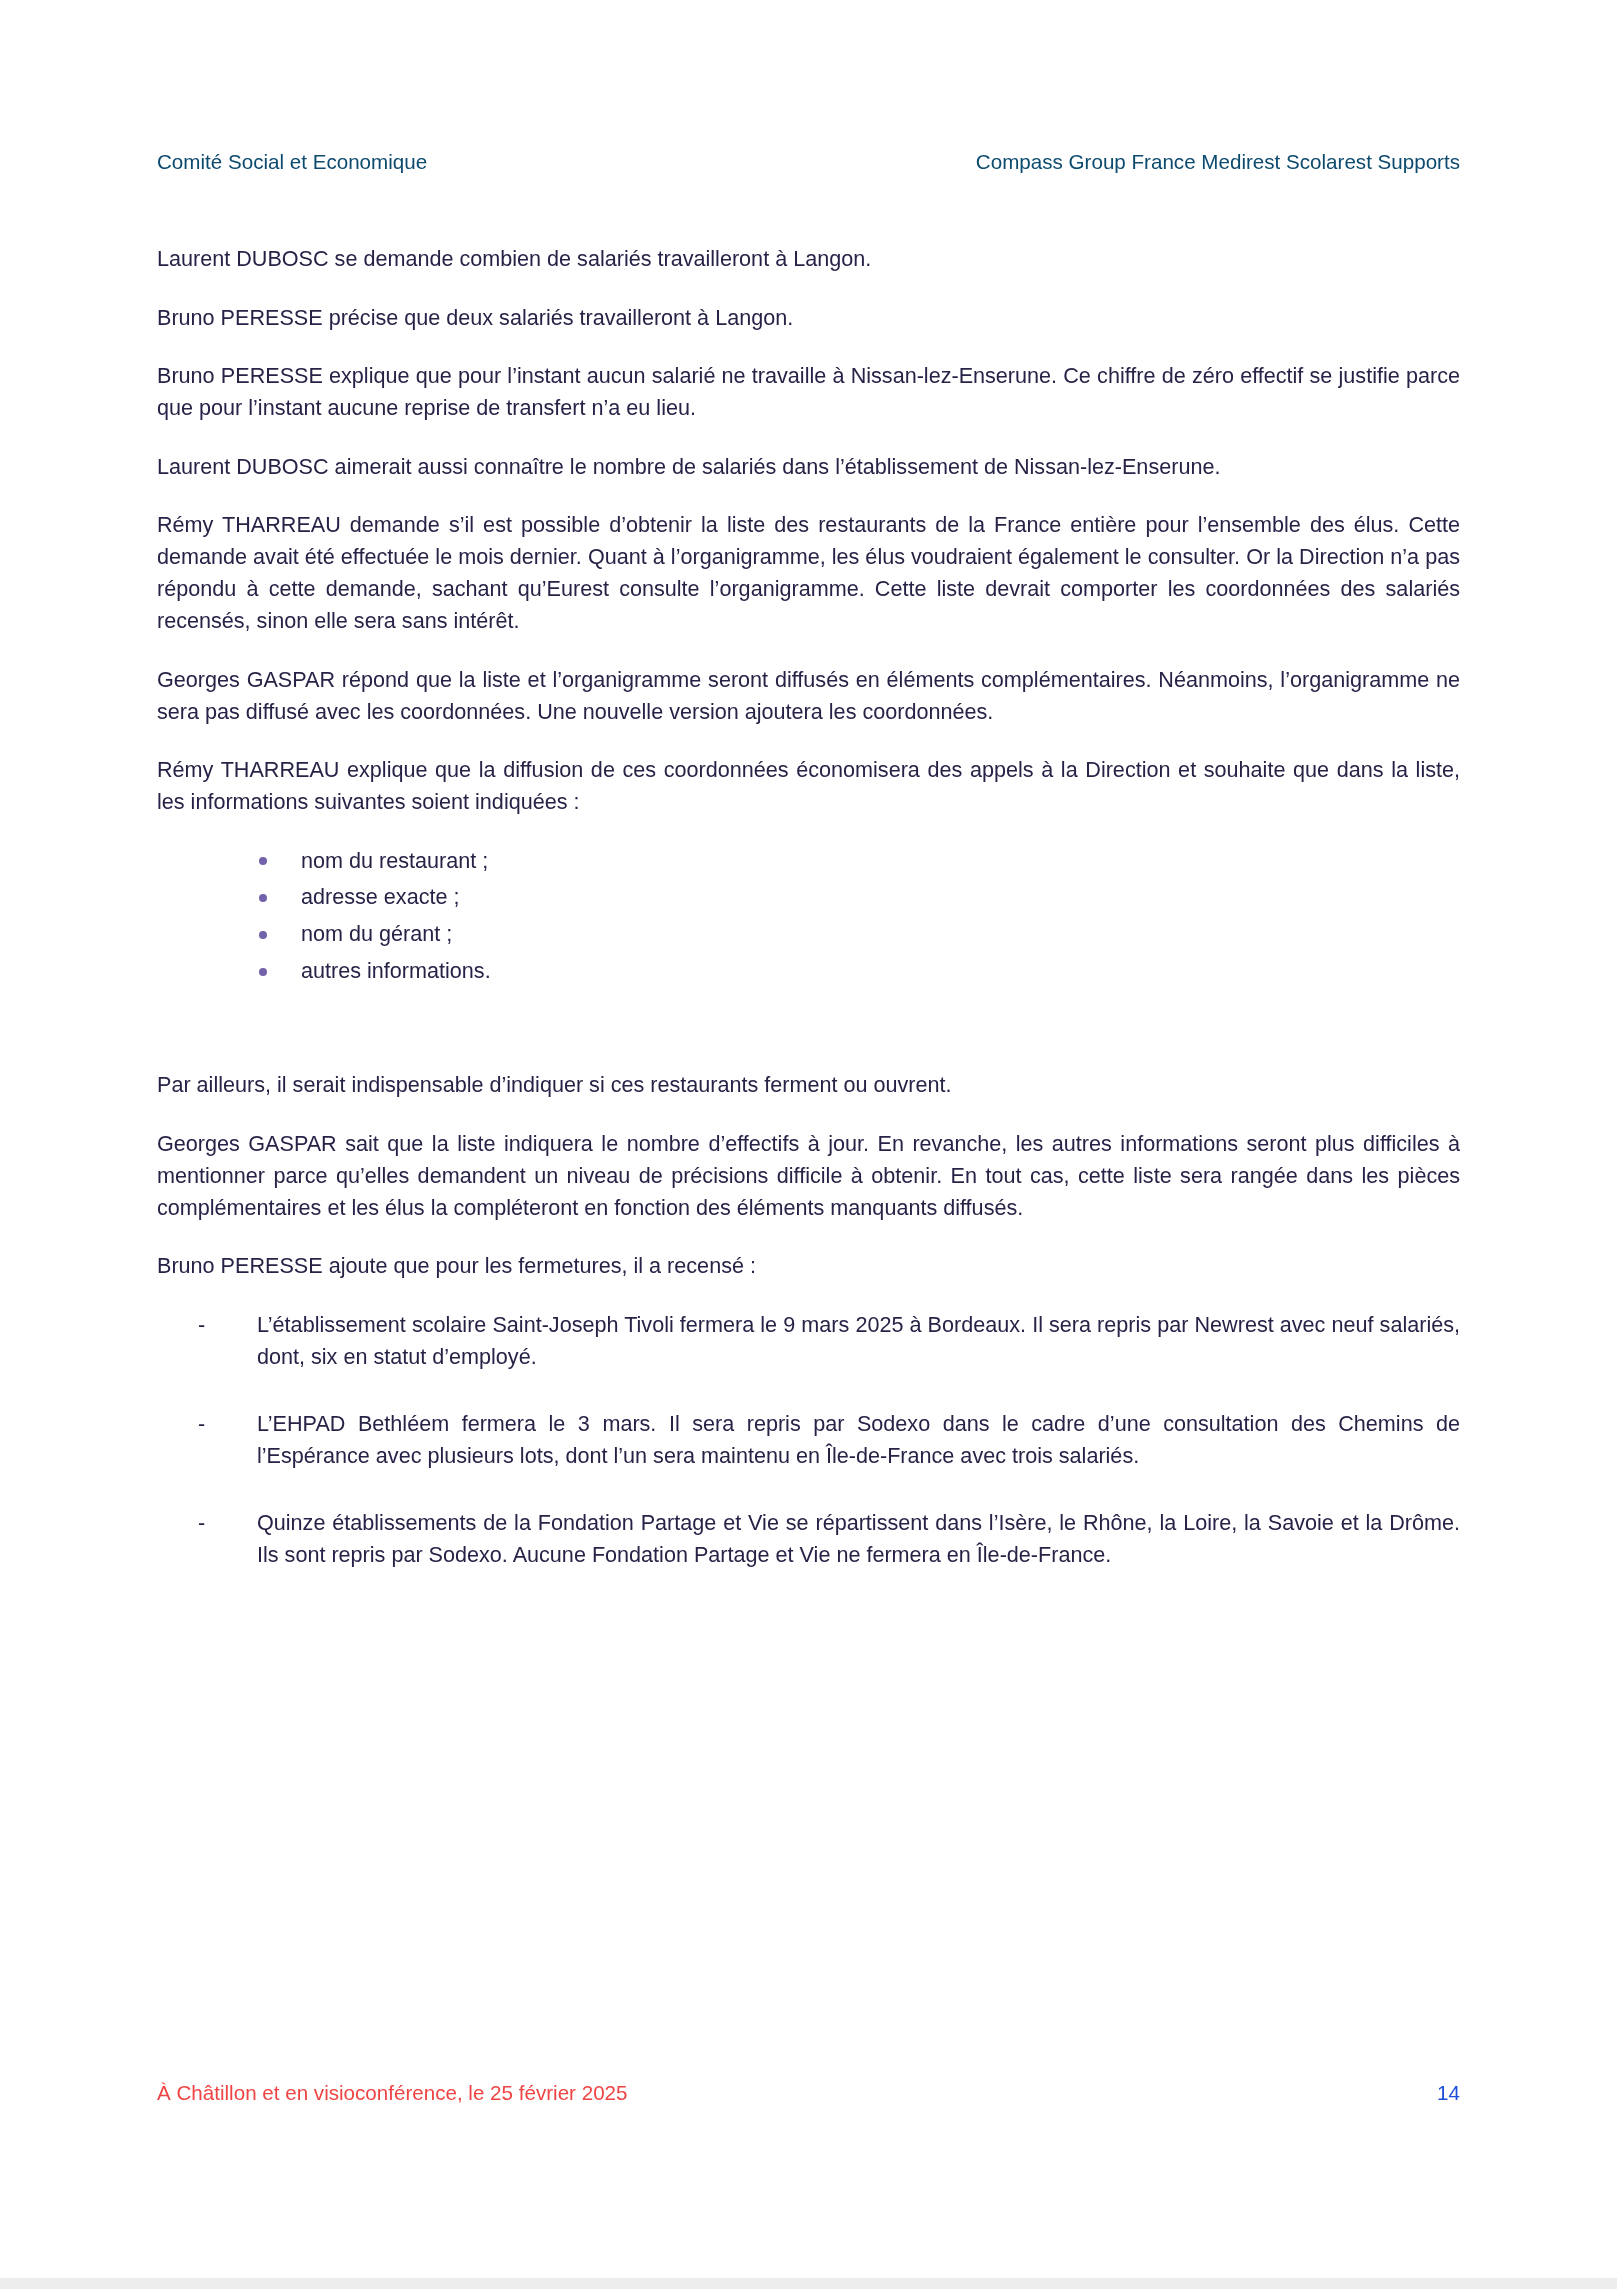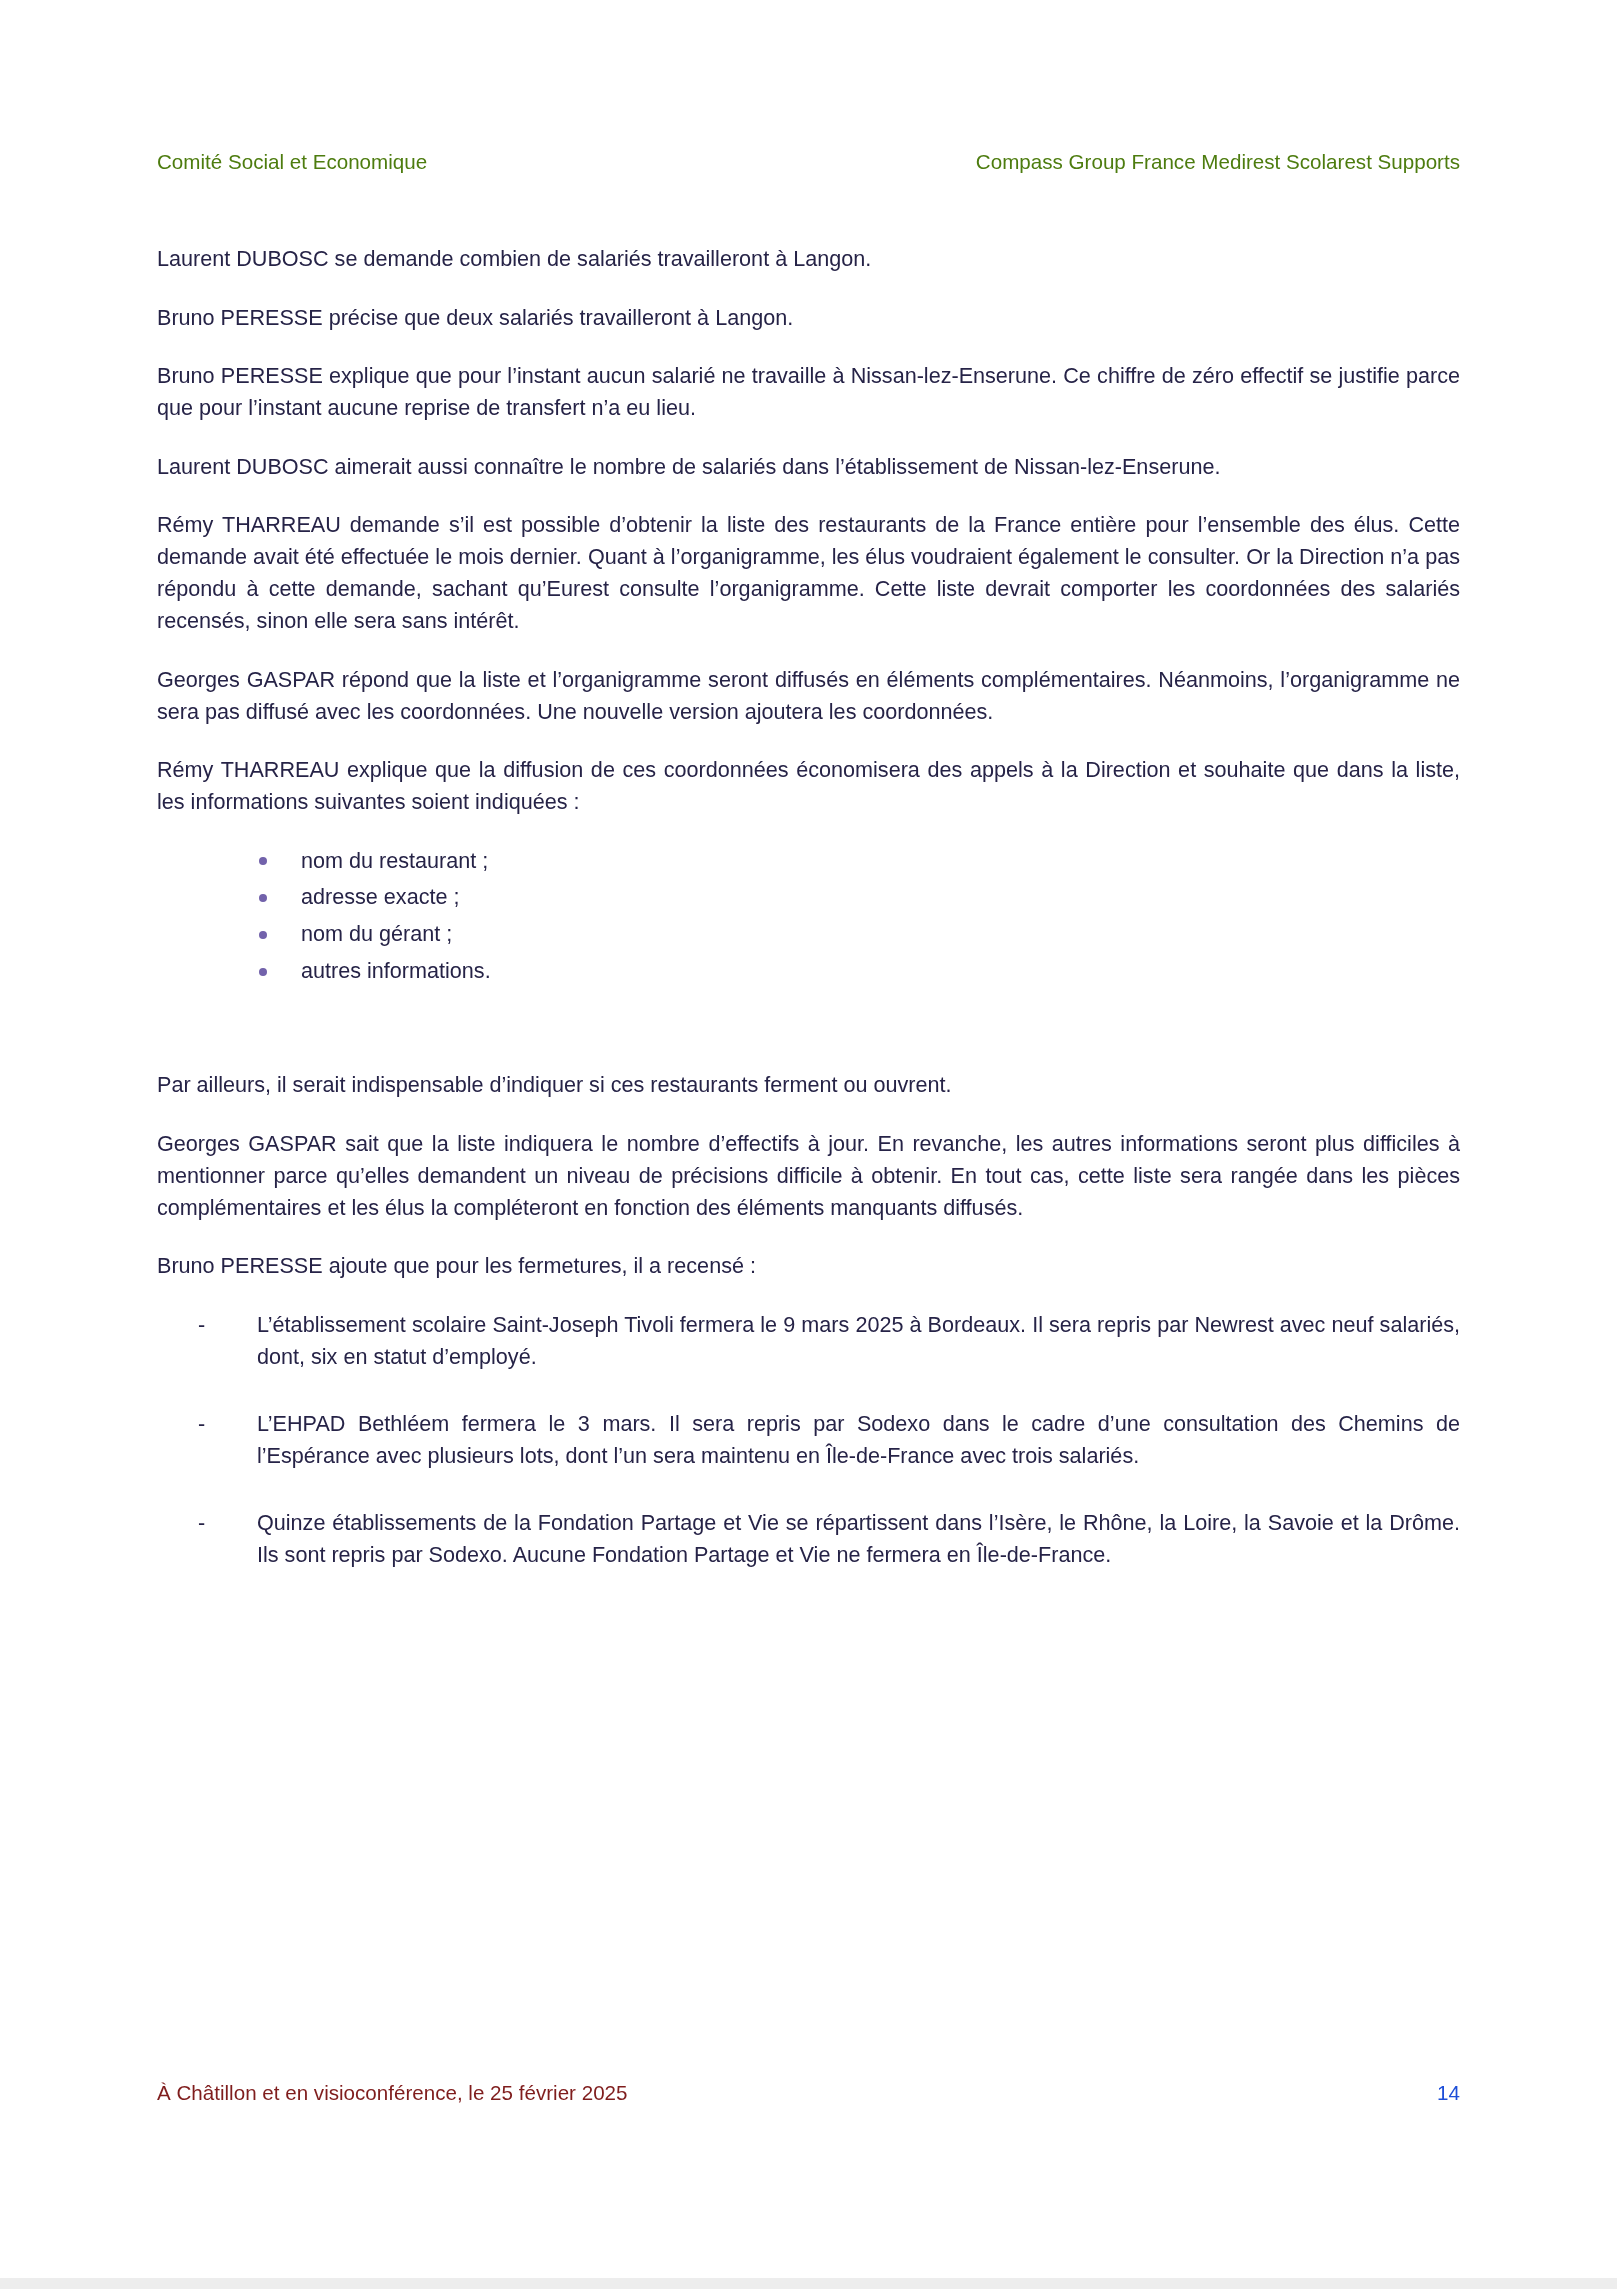--- a/index.html
+++ b/index.html
@@ -20,21 +20,21 @@
 
   
   .page-header {
     position: absolute;
     top: 149px;
     left: 157px;
     right: 157px;
     display: flex;
     justify-content: space-between;
     align-items: baseline;
-    color: #4d7c0f;
+    color: #0c4a6e;
     font-size: 20.6px;
     line-height: 25.5px;
   }
 
   
   .document-body {
     position: absolute;
     top: 243px;
     left: 157px;
     right: 157px;
@@ -98,21 +98,21 @@
     position: absolute;
     top: 2080px;
     left: 157px;
     right: 157px;
     display: flex;
     justify-content: space-between;
     align-items: baseline;
     font-size: 20.6px;
     line-height: 25.5px;
   }
-  .footer-date { color: #7f1d1d; }
+  .footer-date { color: #ef4444; }
   .footer-page-number { color: #1d4ed8; }
 
   
   .page-edge {
     position: absolute;
     left: 0;
     right: 0;
     bottom: 0;
     height: 11.8px;
     background: #ededed;

